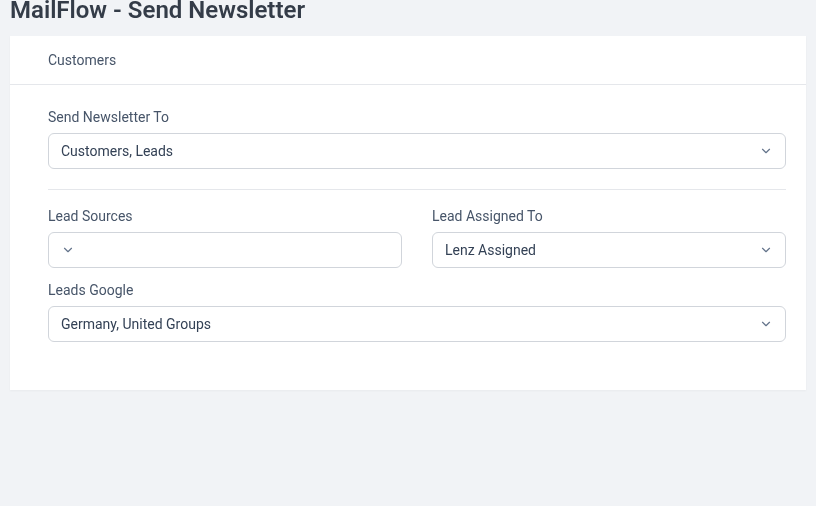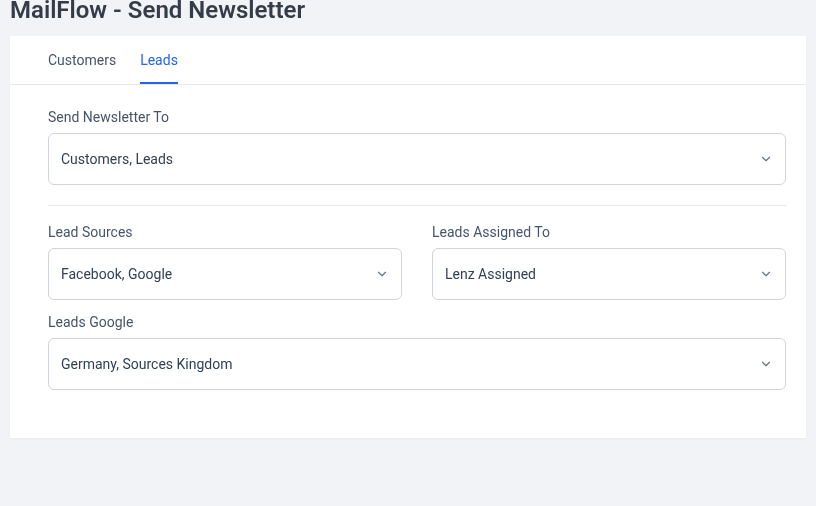--- a/index.html
+++ b/index.html
@@ -48,21 +48,21 @@
     .label {
       font-size: 14px;
       color: #475569;
       margin-bottom: 8px;
       display: block;
     }
     .select {
       position: relative;
       border: 1px solid #d1d5db;
       border-radius: 6px;
-      height: 52px;
+      height: 36px;
       display: flex;
       align-items: center;
       padding: 0 12px;
       background: #fff;
       cursor: pointer;
     }
     .select-value {
       font-size: 14px;
       color: #334155;
       flex: 1;
@@ -89,21 +89,20 @@
     .col { flex: 1; }
   </style>
 </head>
 <body>
 
 <h1 class="page-title">MailFlow - Send Newsletter</h1>
 
 <div class="card">
   <div class="tabs">
     <div class="tab">Customers</div>
-    <div class="tab active">Leads</div>
   </div>
 
   <div class="form-body">
 
     <div class="form-group">
       <label class="label">Send Newsletter To</label>
       <div class="select">
         <span class="select-value">Customers, Leads</span>
         <span class="chevron">
           <svg viewBox="0 0 24 24" fill="none" stroke="#64748b" stroke-width="2" stroke-linecap="round" stroke-linejoin="round">
@@ -113,45 +112,44 @@
       </div>
     </div>
 
     <hr class="divider">
 
 
     <div class="row form-group">
       <div class="col">
         <label class="label">Lead Sources</label>
         <div class="select">
-          <span class="select-value">Facebook, Google</span>
           <span class="chevron">
             <svg viewBox="0 0 24 24" fill="none" stroke="#64748b" stroke-width="2" stroke-linecap="round" stroke-linejoin="round">
                 <polyline points="6 9 12 15 18 9"></polyline>
               </svg>
           </span>
         </div>
       </div>
       <div class="col">
-        <label class="label">Leads Assigned To</label>
+        <label class="label">Lead Assigned To</label>
         <div class="select">
           <span class="select-value">Lenz Assigned</span>
           <span class="chevron">
             <svg viewBox="0 0 24 24" fill="none" stroke="#64748b" stroke-width="2" stroke-linecap="round" stroke-linejoin="round">
                 <polyline points="6 9 12 15 18 9"></polyline>
               </svg>
           </span>
         </div>
       </div>
     </div>
 
     <div class="form-group">
       <label class="label">Leads Google</label>
       <div class="select">
-        <span class="select-value">Germany, Sources Kingdom</span>
+        <span class="select-value">Germany, United Groups</span>
         <span class="chevron">
           <svg viewBox="0 0 24 24" fill="none" stroke="#64748b" stroke-width="2" stroke-linecap="round" stroke-linejoin="round">
               <polyline points="6 9 12 15 18 9"></polyline>
             </svg>
         </span>
       </div>
     </div>
 
   </div>
 </div>

